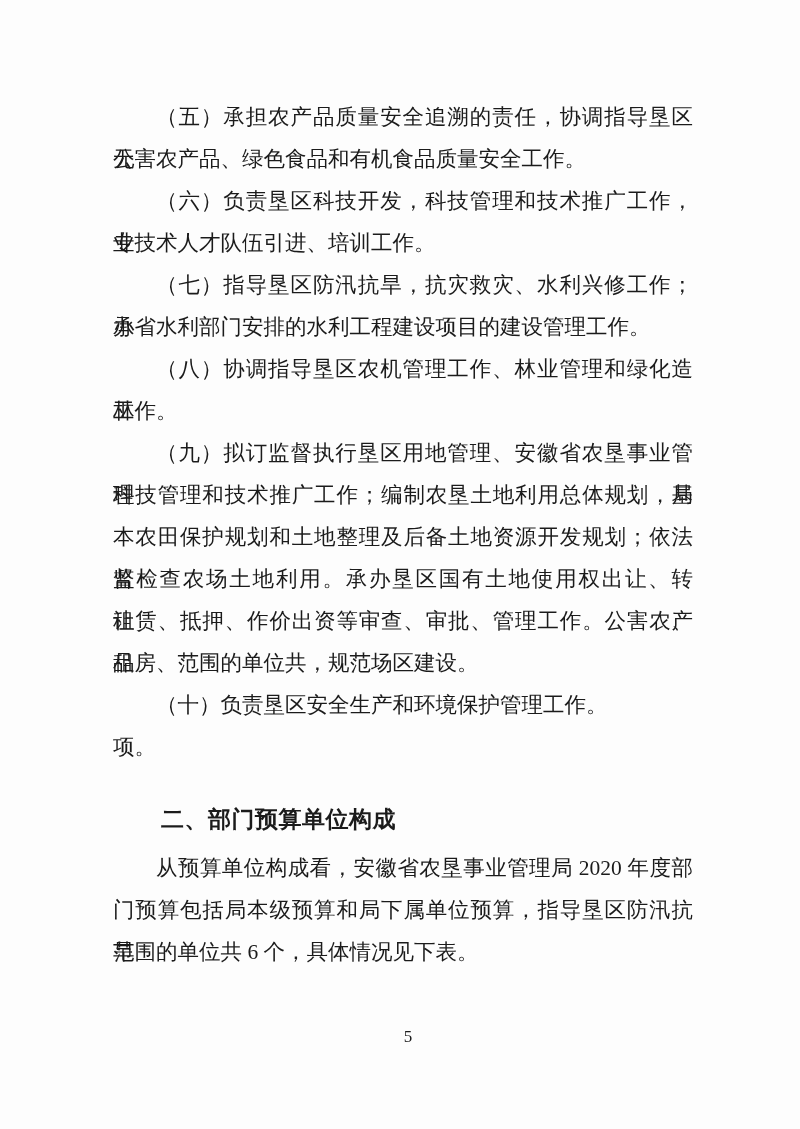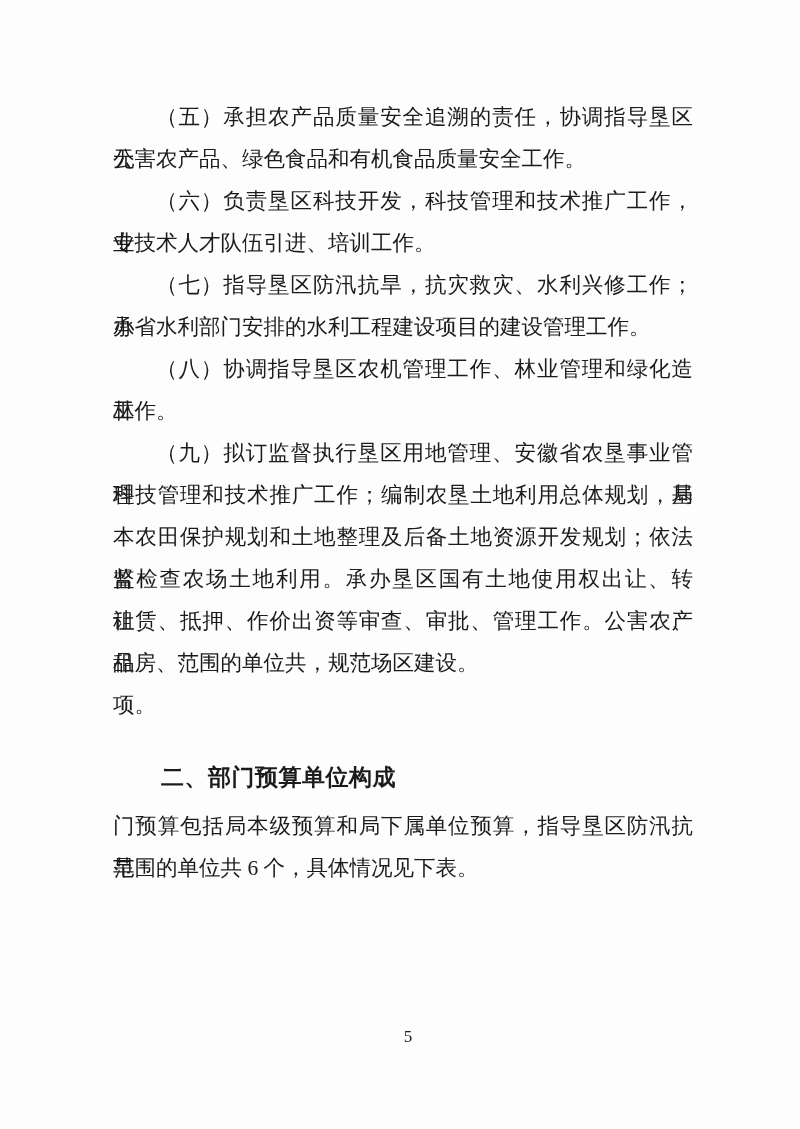--- a/index.html
+++ b/index.html
@@ -84,24 +84,28 @@
       </div>
       <div class="para">
         <div class="line full indent">（九）拟订监督执行垦区用地管理、安徽省农垦事业管理局</div>
         <div class="line full">科技管理和技术推广工作；编制农垦土地利用总体规划，基</div>
         <div class="line full">本农田保护规划和土地整理及后备土地资源开发规划；依法监</div>
         <div class="line full">督检查农场土地利用。承办垦区国有土地使用权出让、转让、</div>
         <div class="line full">租赁、抵押、作价出资等审查、审批、管理工作。公害农产品</div>
         <div class="line">租房、范围的单位共，规范场区建设。</div>
       </div>
       <div class="para">
+        <div class="line indent">（十）负责垦区安全生产和环境保护管理工作。</div>
+      </div>
+      <div class="para">
         <div class="line">项。</div>
       </div>
       <div class="para heading-para">
         <div class="line">二、部门预算单位构成</div>
       </div>
       <div class="para">
+        <div class="line full indent">从预算单位构成看，安徽省农垦事业管理局 2020 年度部</div>
         <div class="line full">门预算包括局本级预算和局下属单位预算，指导垦区防汛抗旱</div>
         <div class="line">范围的单位共 6 个，具体情况见下表。</div>
       </div>
     </div>
   <div class="page-number">5</div>
 </div>
 
 </body></html>

